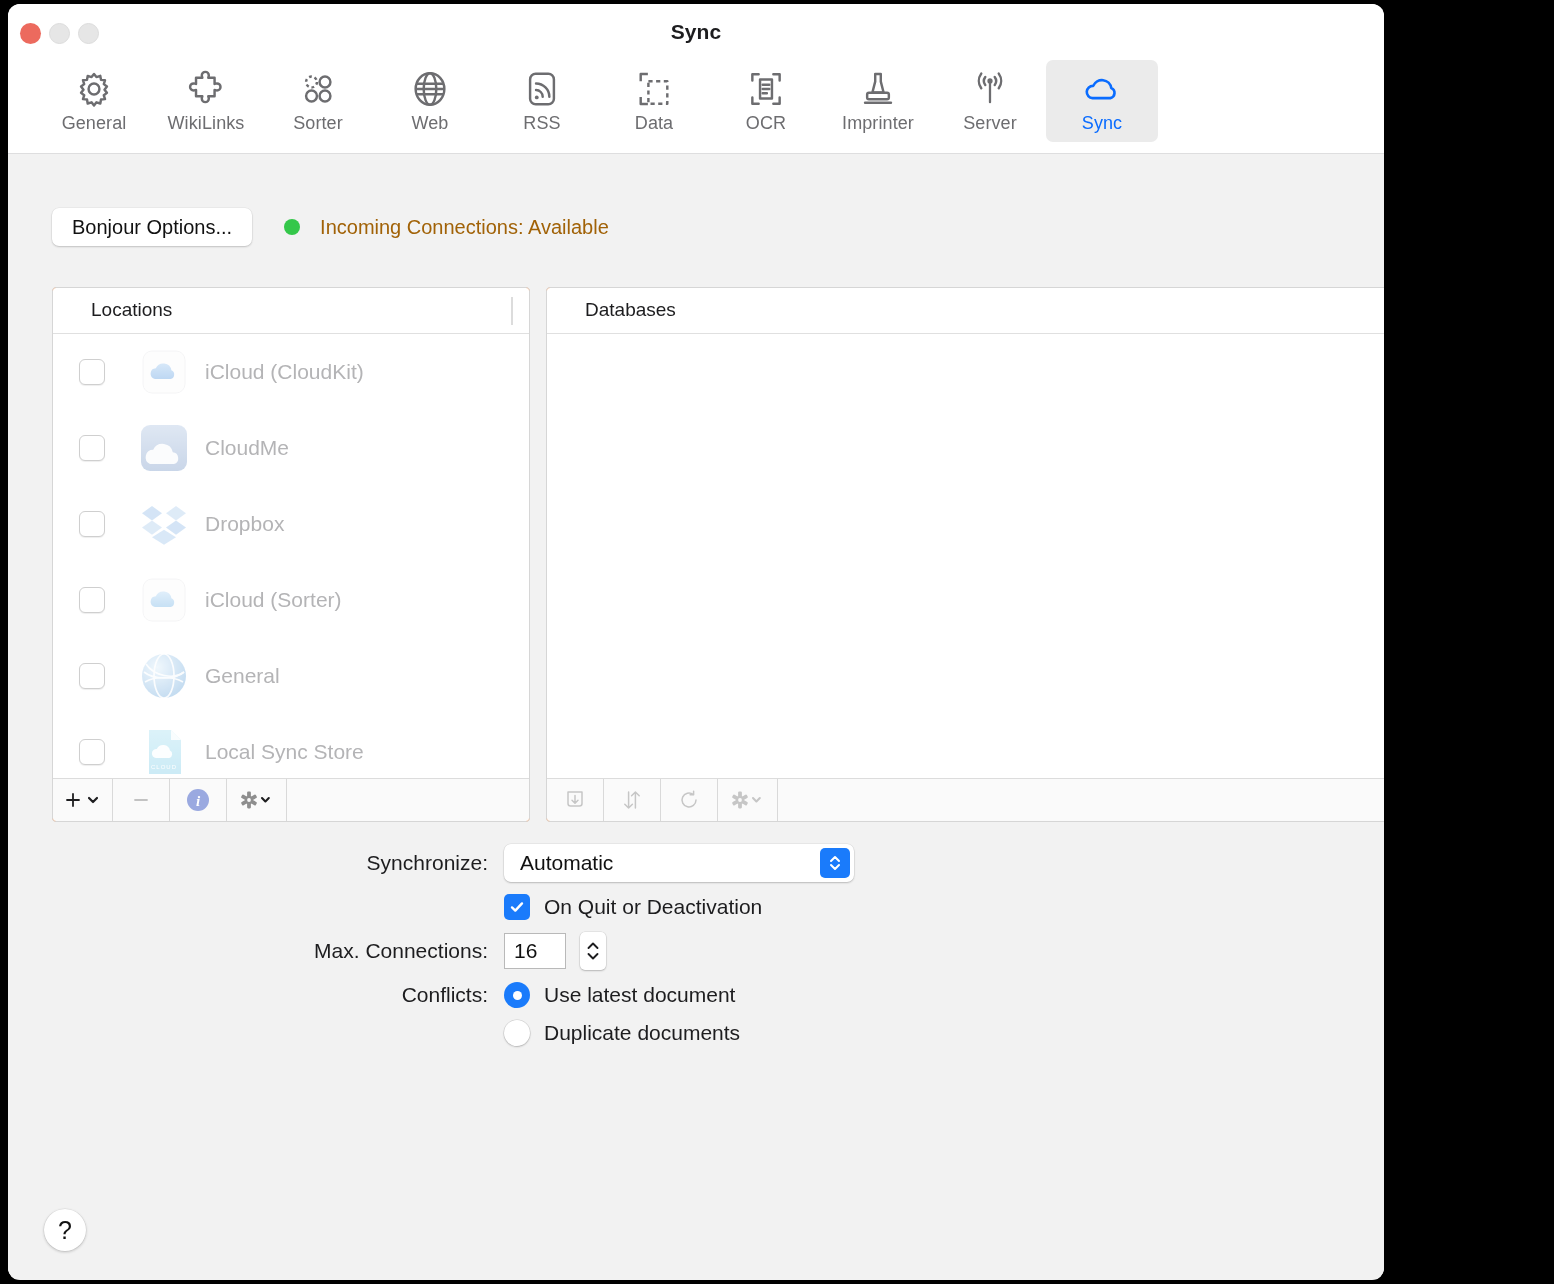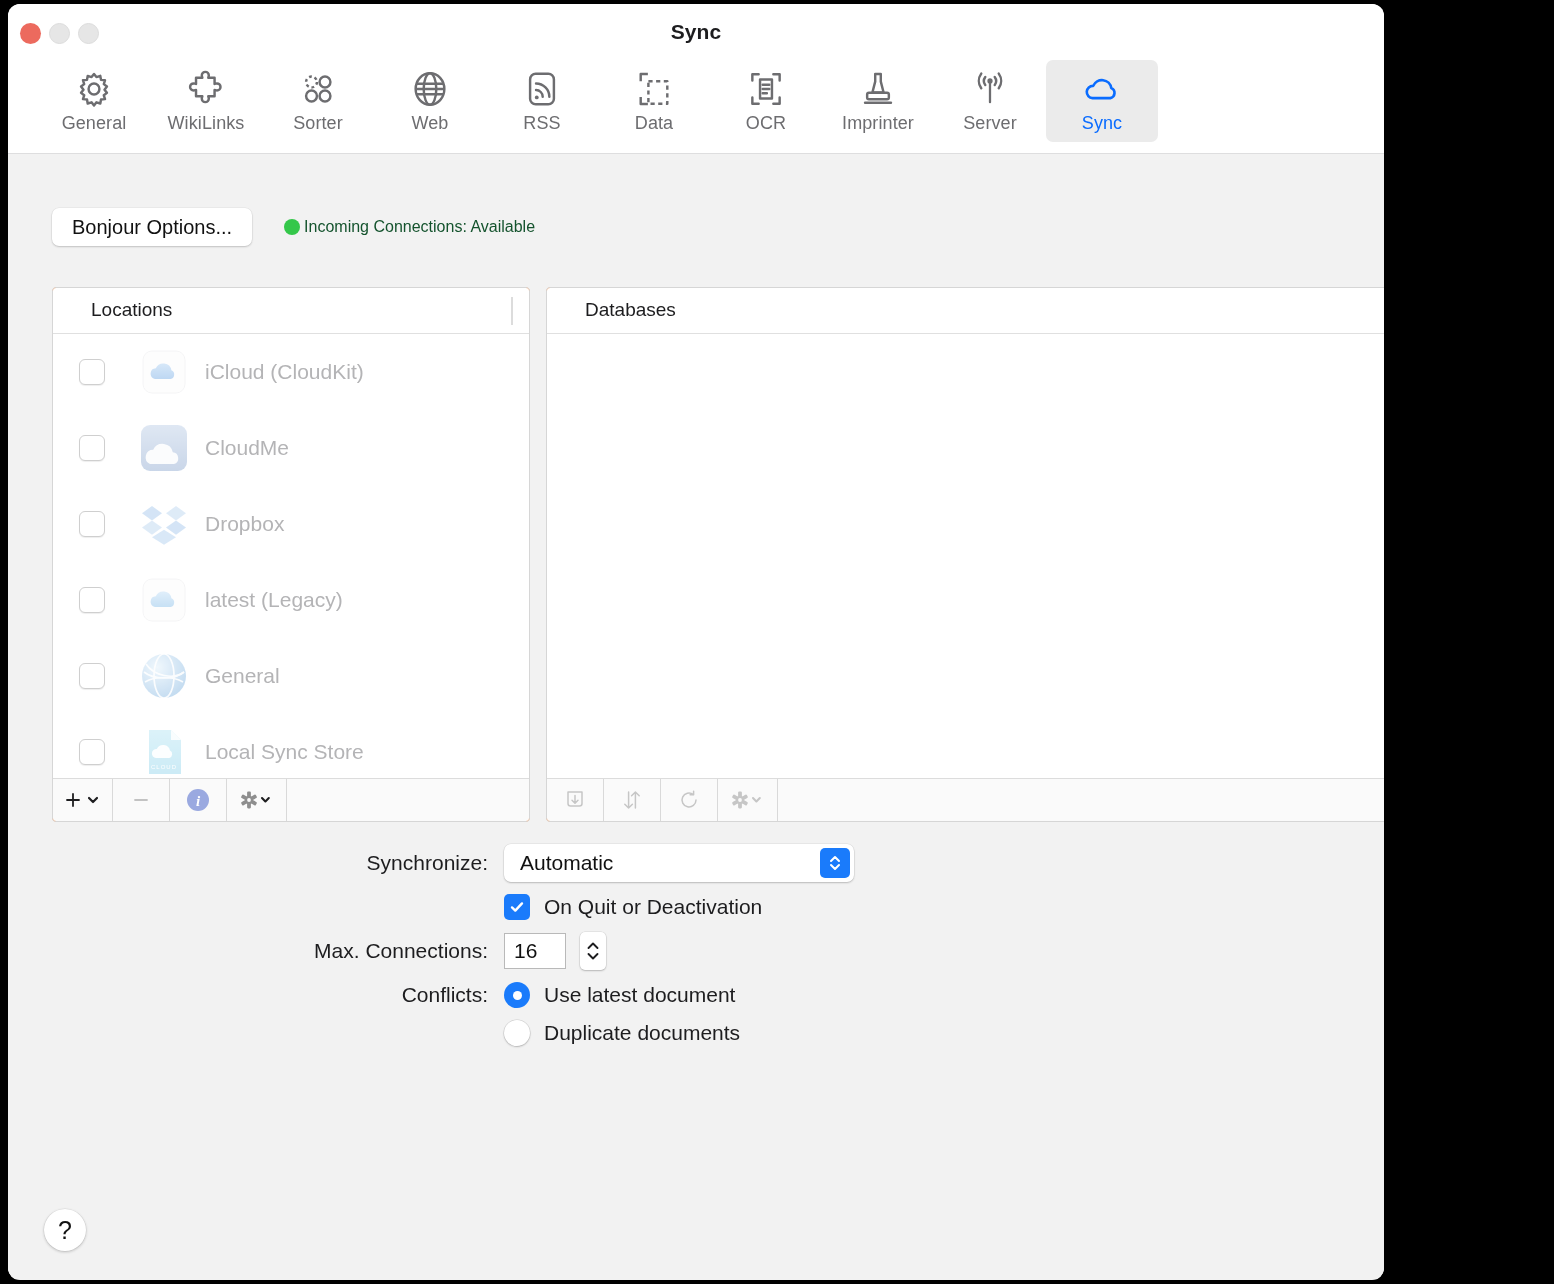--- a/index.html
+++ b/index.html
@@ -124,23 +124,23 @@
     cursor: default;
   }
   .status-dot {
     width: 16px;
     height: 16px;
     border-radius: 50%;
     background: #34c74a;
     margin-left: 32px;
   }
   .status-text {
-    margin-left: 4px;
-    font-size: 16px;
-    color: #14532d;
+    margin-left: 20px;
+    font-size: 20px;
+    color: #a16207;
   }
 
   
   .panel {
     position: absolute;
     background: #f97316;
     border: 1px solid #d6d6d6;
     border-radius: 4px;
     box-sizing: border-box;
     overflow: hidden;
@@ -579,21 +579,21 @@
       <defs>
                   <linearGradient id="lg" x1="0" y1="0" x2="0" y2="1">
         <stop offset="0" stop-color="#bcdcf6"></stop>
                     <stop offset="1" stop-color="#83bce9"></stop>
                   </linearGradient>
                 </defs>
       <path d="M17 33a5.4 5.4 0 0 1 .8-10.7 8.2 8.2 0 0 1 15.6 2 4.6 4.6 0 0 1-.8 8.7Z" fill="url(#lg)"></path>
     </svg>
             </div>
             <div class="loc-text">
-              <div class="loc-title">latest (Legacy)</div>
+              <div class="loc-title">iCloud (Sorter)</div>
             </div>
           </div>
           <div class="loc-row">
             <div class="loc-check"></div>
             <div class="loc-icon">
               <svg width="52" height="52" viewBox="0 0 52 52">
       <defs>
                   <radialGradient id="wg" cx=".35" cy=".3" r=".85">
         <stop offset="0" stop-color="#dff0fb"></stop>
                     <stop offset="1" stop-color="#6fa9dc"></stop>

